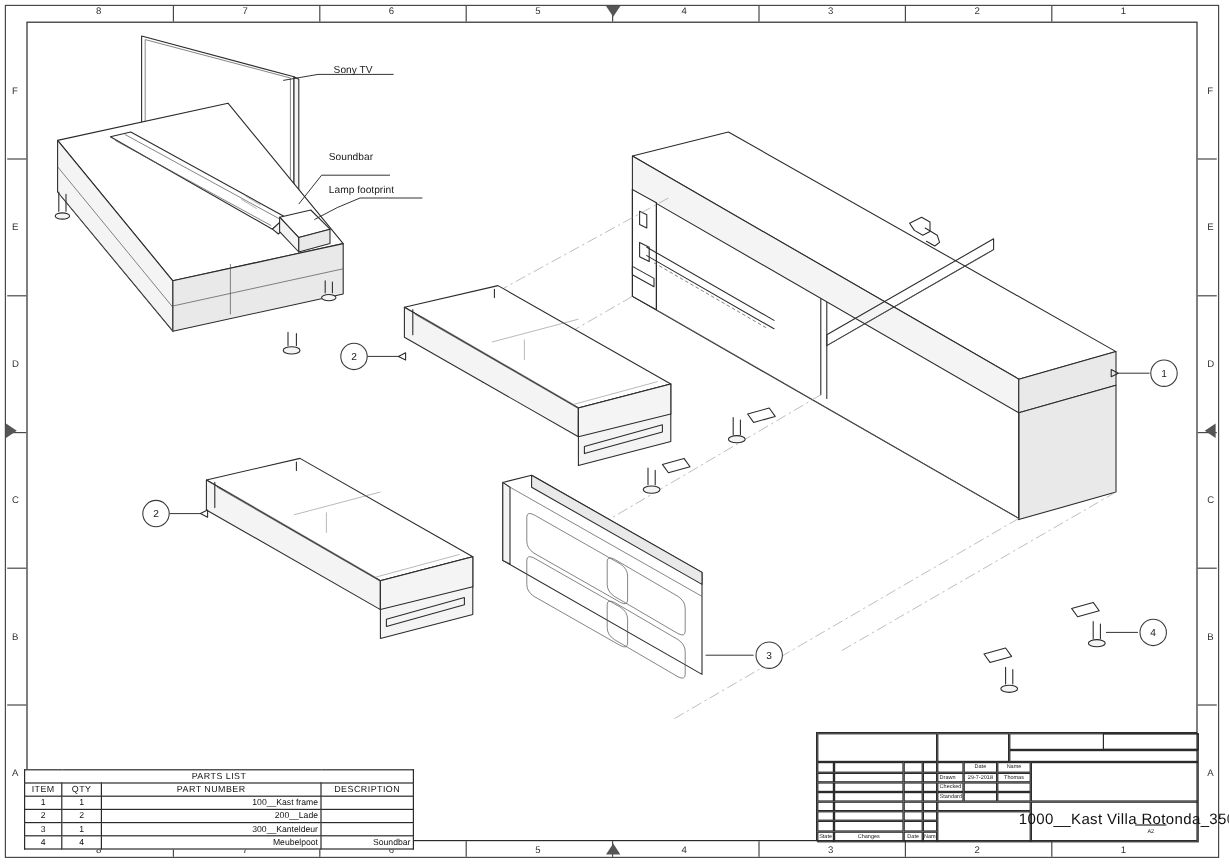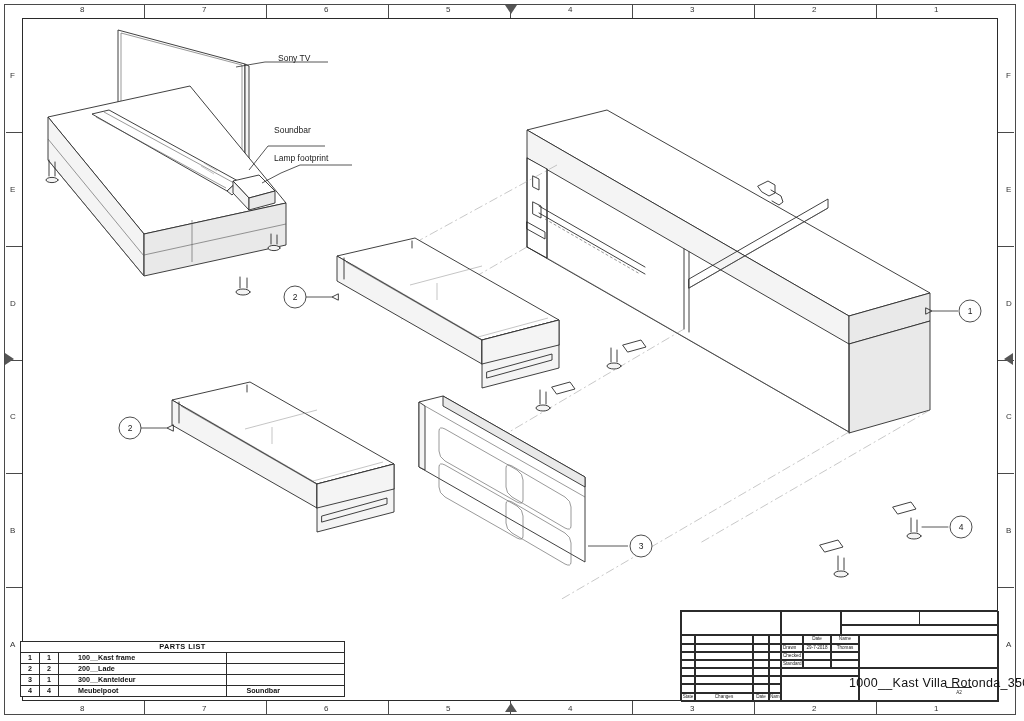--- a/index.html
+++ b/index.html
@@ -40,24 +40,24 @@
   .leader{fill:none;stroke:#2b2b2b;stroke-width:0.8;}
   .balloon{fill:#fff;stroke:#3a3a3a;stroke-width:0.9;}
   .btxt{font-family:"Liberation Sans",sans-serif;font-size:8.5px;fill:#222;
         text-anchor:middle;dominant-baseline:central;}
   .anno{font-family:"Liberation Sans",sans-serif;font-size:8.5px;fill:#1a1a1a;}
 
   
   .parts{position:absolute;left:20px;top:641px;width:325px;
          border-collapse:collapse;font-size:7.2px;background:#fff;}
   .parts td,.parts th{border:0.8px solid #2b2b2b;padding:0 2px;height:10px;
-        font-weight:bold;color:#111;line-height:10px;margin-left:22px;}
+        font-weight:normal;color:#111;line-height:10px;margin-left:22px;}
   .parts .hdr{text-align:center;font-size:7.4px;letter-spacing:.4px;}
   .parts .c{text-align:center;}
-  .parts .l{text-align:left;padding-left:19px;}
+  .parts .l{text-align:right;padding-left:19px;}
   .w-item{width:26px;}.w-qty{width:28px;}.w-desc{width:72px;}
 
   
   .tb{position:absolute;left:680px;top:610px;width:318px;height:91px;
       border:1px solid #2b2b2b;box-sizing:border-box;background:#fff;}
   .tb div{position:absolute;box-sizing:border-box;}
   .tb .bx{border:0.7px solid #2b2b2b;}
   .tb .t{font-size:4.6px;color:#222;padding-left:1px;line-height:6px;
          white-space:nowrap;overflow:hidden;}
   .tb .tc{font-size:4.6px;color:#222;text-align:center;line-height:6px;
@@ -321,20 +321,26 @@
     <text class="anno" x="274" y="133">Soundbar</text>
     <text class="anno" x="274" y="161">Lamp footprint</text>
   </svg>
 
   <table class="parts">
     <tbody>
         <tr>
       <td class="hdr" colspan="4">PARTS LIST</td>
     </tr>
     <tr>
+      <th class="hdr w-item">ITEM</th>
+      <th class="hdr w-qty">QTY</th>
+      <th class="hdr">PART NUMBER</th>
+      <th class="hdr w-desc">DESCRIPTION</th>
+    </tr>
+    <tr>
       <td class="c">1</td>
       <td class="c">1</td>
       <td class="l">100__Kast frame</td>
       <td class="l"></td>
     </tr>
     <tr>
       <td class="c">2</td>
       <td class="c">2</td>
       <td class="l">200__Lade</td>
       <td class="l"></td>

